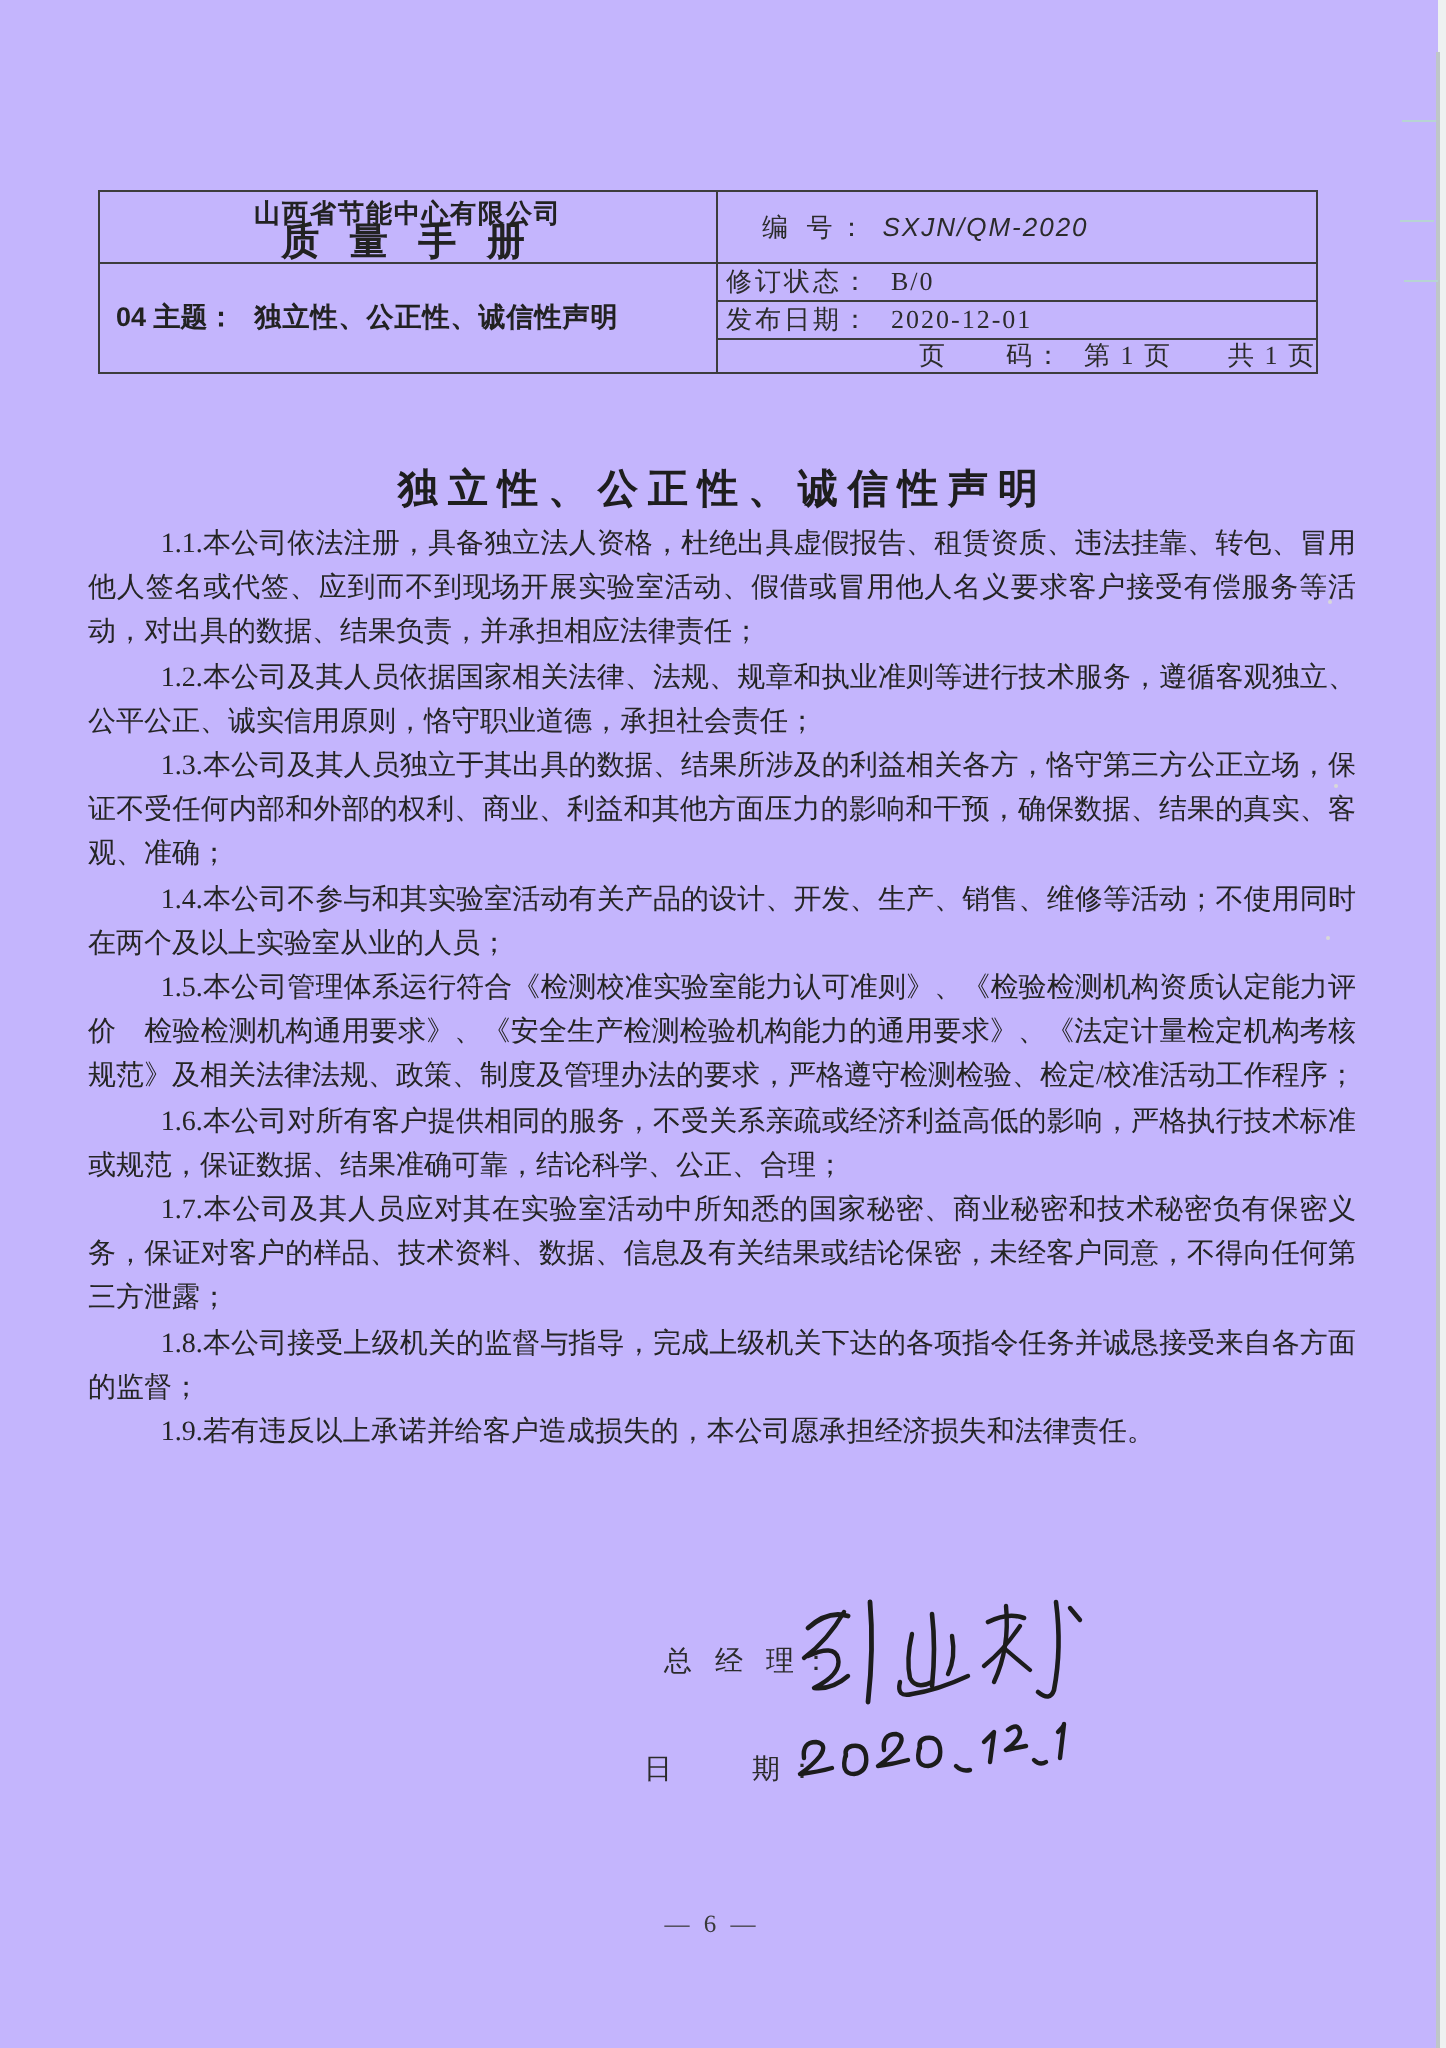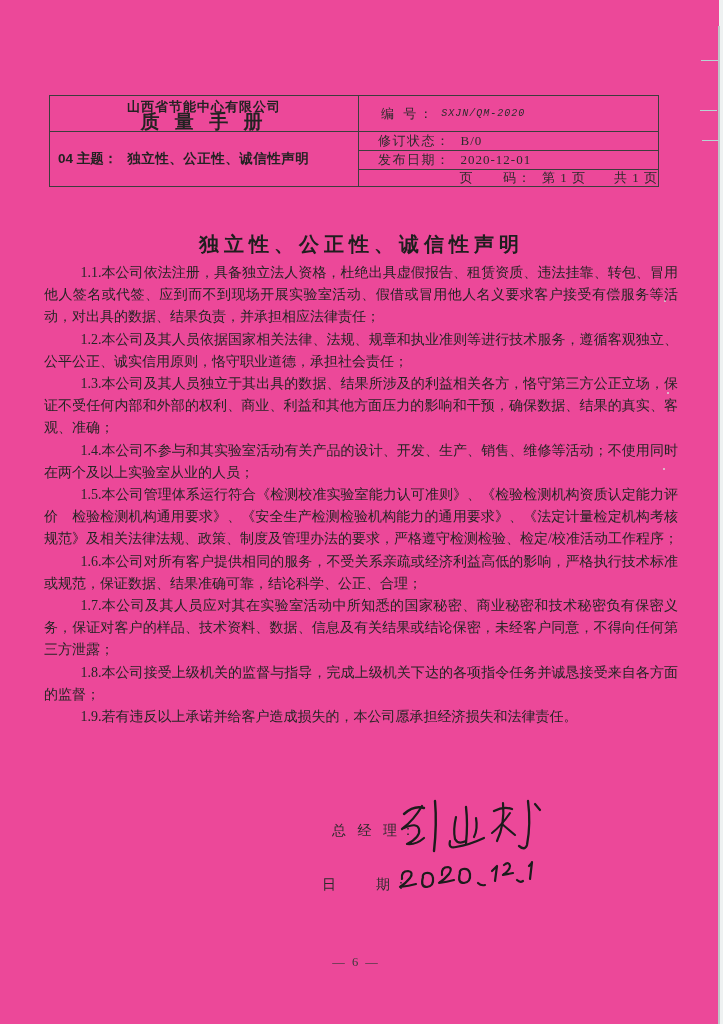--- a/index.html
+++ b/index.html
@@ -1,19 +1,19 @@
 <!DOCTYPE html>
 <html><head>
 <meta charset="utf-8">
 <style>
   html,body{margin:0;padding:0;background:#ffffff;}
   .sheet{
     position:relative;
     width:723px;height:1024px;
-    background:#ec4899;
+    background:#c4b5fd;
     overflow:hidden;
     font-family:"Liberation Serif", serif;
     color:#262626;
   }
   
   .scan-edge-bg{position:absolute;top:0;right:0;width:4px;height:1024px;background:#eef1f1;}
   .scan-edge-line{position:absolute;top:26px;left:718px;width:2px;height:998px;background:#bfc6c9;}
   .scan-tick{position:absolute;height:1px;width:17px;background:#b7d4d4;}
   .scan-dot{position:absolute;width:2px;height:2px;background:#d8d8d8;border-radius:50%;}
   
@@ -25,22 +25,22 @@
   }
   .tcell{box-sizing:border-box;display:flex;align-items:center;overflow:hidden;}
   .c-company{grid-column:1;grid-row:1;flex-direction:column;justify-content:center;}
   .c-company .l1{font-family:"Liberation Sans",sans-serif;font-weight:700;font-size:13px;line-height:15px;letter-spacing:1px;color:#222;}
   .c-company .l2{font-family:"Liberation Sans",sans-serif;font-weight:700;font-size:19px;line-height:15px;letter-spacing:5px;color:#222;}
   .c-subject{grid-column:1;grid-row:2/5;border-top:1.4px solid #3d3d3d;padding-left:8px;}
   .c-subject .lbl,.c-subject .val{font-family:"Liberation Sans",sans-serif;font-weight:700;font-size:13.5px;color:#222;}
   .c-subject .val{margin-left:10px;letter-spacing:0.5px;}
   .c-code{grid-column:2;grid-row:1;border-left:1.4px solid #3d3d3d;padding-left:22px;}
   .c-code .lbl{font-size:13px;letter-spacing:3px;color:#2b2b2b;}
-  .c-code .val{font-family:Liberation Mono, monospace;font-style:italic;font-size:10px;letter-spacing:1px;margin-left:6px;color:#2b2b2b;}
-  .c-row{grid-column:2;border-left:1.4px solid #3d3d3d;border-top:1.4px solid #3d3d3d;padding-left:19px;}
+  .c-code .val{font-family:Liberation Sans, sans-serif;font-style:italic;font-size:13px;letter-spacing:1px;margin-left:6px;color:#2b2b2b;}
+  .c-row{grid-column:2;border-left:1.4px solid #3d3d3d;border-top:1.4px solid #3d3d3d;padding-left:4px;}
   .c-row .lbl{font-size:13px;letter-spacing:1.5px;color:#2b2b2b;white-space:pre;}
   .c-row .val{font-size:13px;margin-left:10px;letter-spacing:1px;color:#2b2b2b;white-space:pre;}
   .r2{grid-row:2;} .r3{grid-row:3;} .r4{grid-row:4;justify-content:flex-end;}
   
   .doc-title{
     position:absolute;left:0;top:231px;width:723px;
     text-align:center;
     font-family:"Liberation Sans",sans-serif;
     font-weight:700;font-size:20px;letter-spacing:5px;color:#1e1e1e;
   }

